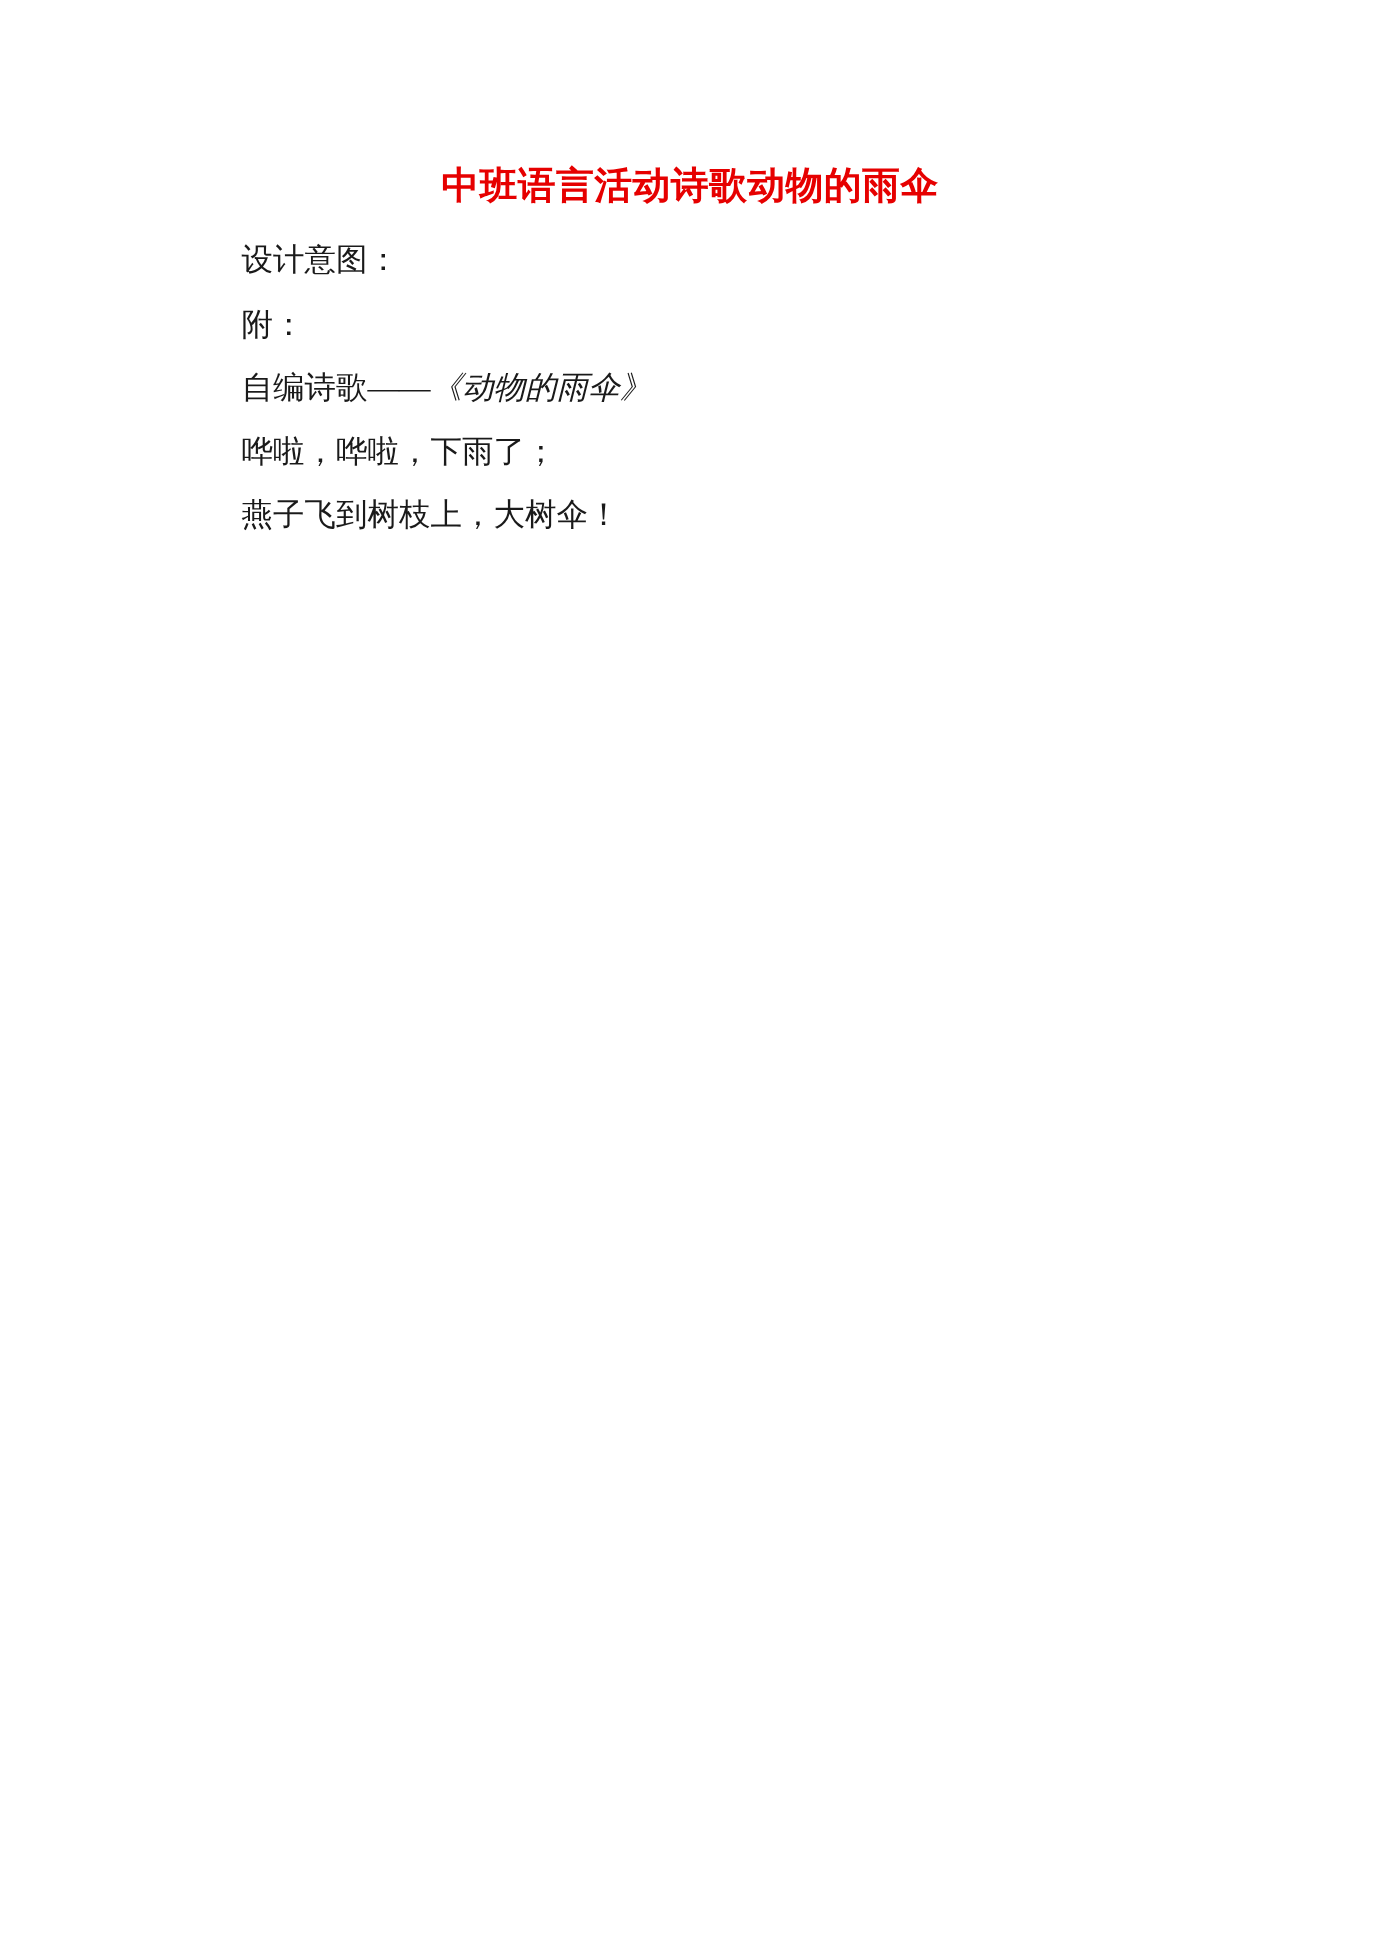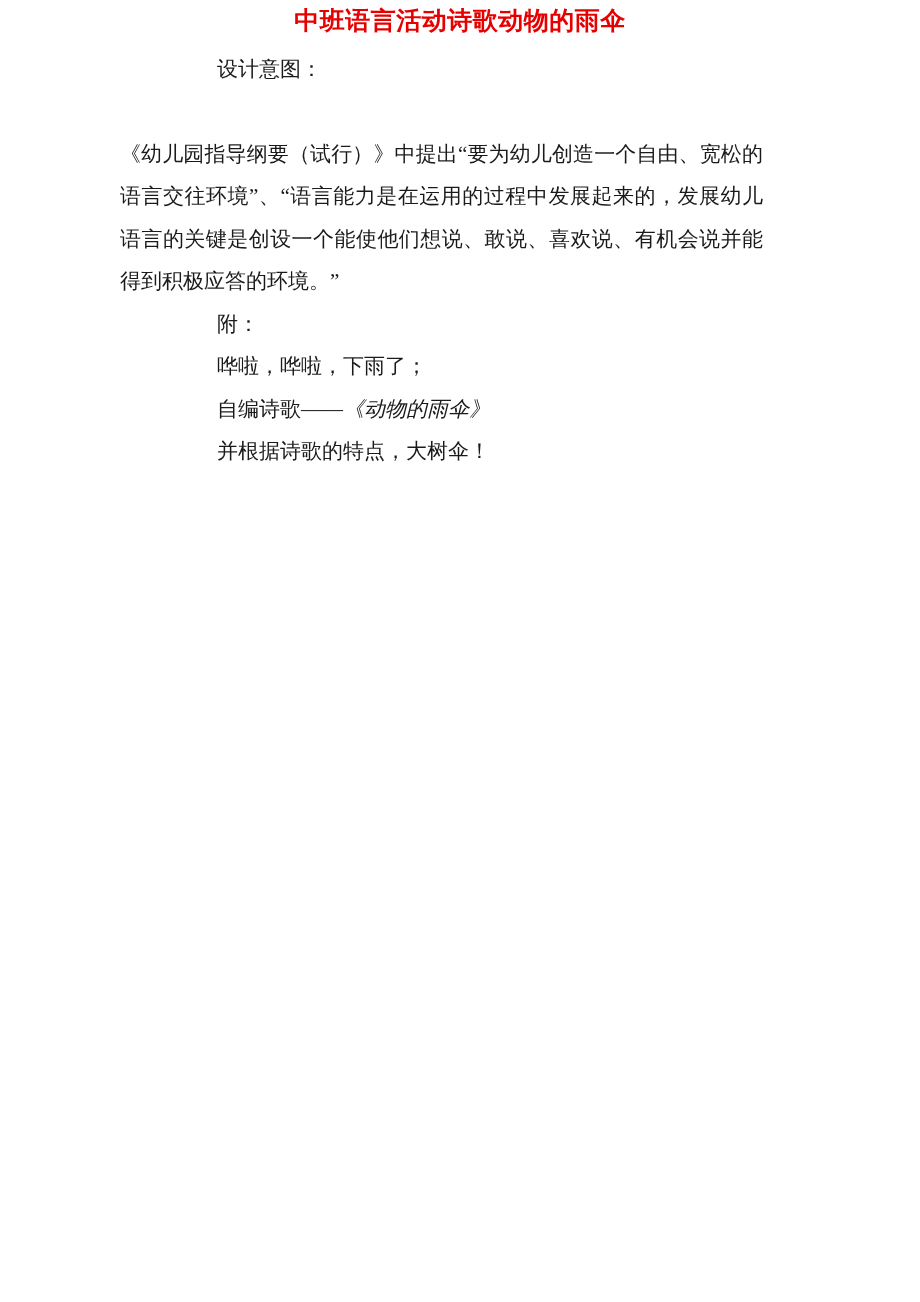--- a/index.html
+++ b/index.html
@@ -15,28 +15,29 @@
   }
   .page {
     position: relative;
     width: 920px;
     height: 1302px;
     overflow: hidden;
     background: #ffffff;
   }
   .doc-title {
     margin: 0;
+    padding-top: 104px;
     text-align: center;
     font-size: 25px;
     line-height: 42px;
     font-weight: bold;
     letter-spacing: 0.5px;
   }
   .body-text {
-    margin-left: 120px;
+    margin-left: 64px;
     width: 643px;
     font-size: 21px;
     line-height: 42.5px;
   }
   .intro-heading {
     margin-top: 6px;
     padding-left: 97px;
   }
   .para {
     margin-top: 42px;
@@ -53,23 +54,22 @@
 </head>
 <body style="color: rgb(26, 26, 26);">
 
 <div class="page">
   <h1 class="doc-title" style="color: rgb(230, 0, 0);">中班语言活动诗歌动物的雨伞</h1>
 
   <div class="body-text">
     <div class="intro-heading">设计意图：</div>
 
     <div id="paragraphs">
-        <div class="para"><span>《幼儿园指导纲要（试行）》中提出“要为幼儿创造一个自由、宽松的语言交往环境”、“语言能力是在运用的过程中发展起来的，发展幼儿语言的关键是创设一个能使他们想说、敢说、喜欢说、有机会说并能得到积极应答的环境。”</span></div>
       </div>
 
     <div id="appendix">
         <div class="appendix-line"><span>附：</span></div>
+        <div class="appendix-line"><span>自编诗歌——</span><span class="em">《动物的雨伞》</span></div>
         <div class="appendix-line"><span>哗啦，哗啦，下雨了；</span></div>
-        <div class="appendix-line"><span>自编诗歌——</span><span class="em">《动物的雨伞》</span></div>
-        <div class="appendix-line"><span>并根据诗歌的特点，大树伞！</span></div>
+        <div class="appendix-line"><span>燕子飞到树枝上，大树伞！</span></div>
       </div>
   </div>
 </div>
 
 </body></html>

